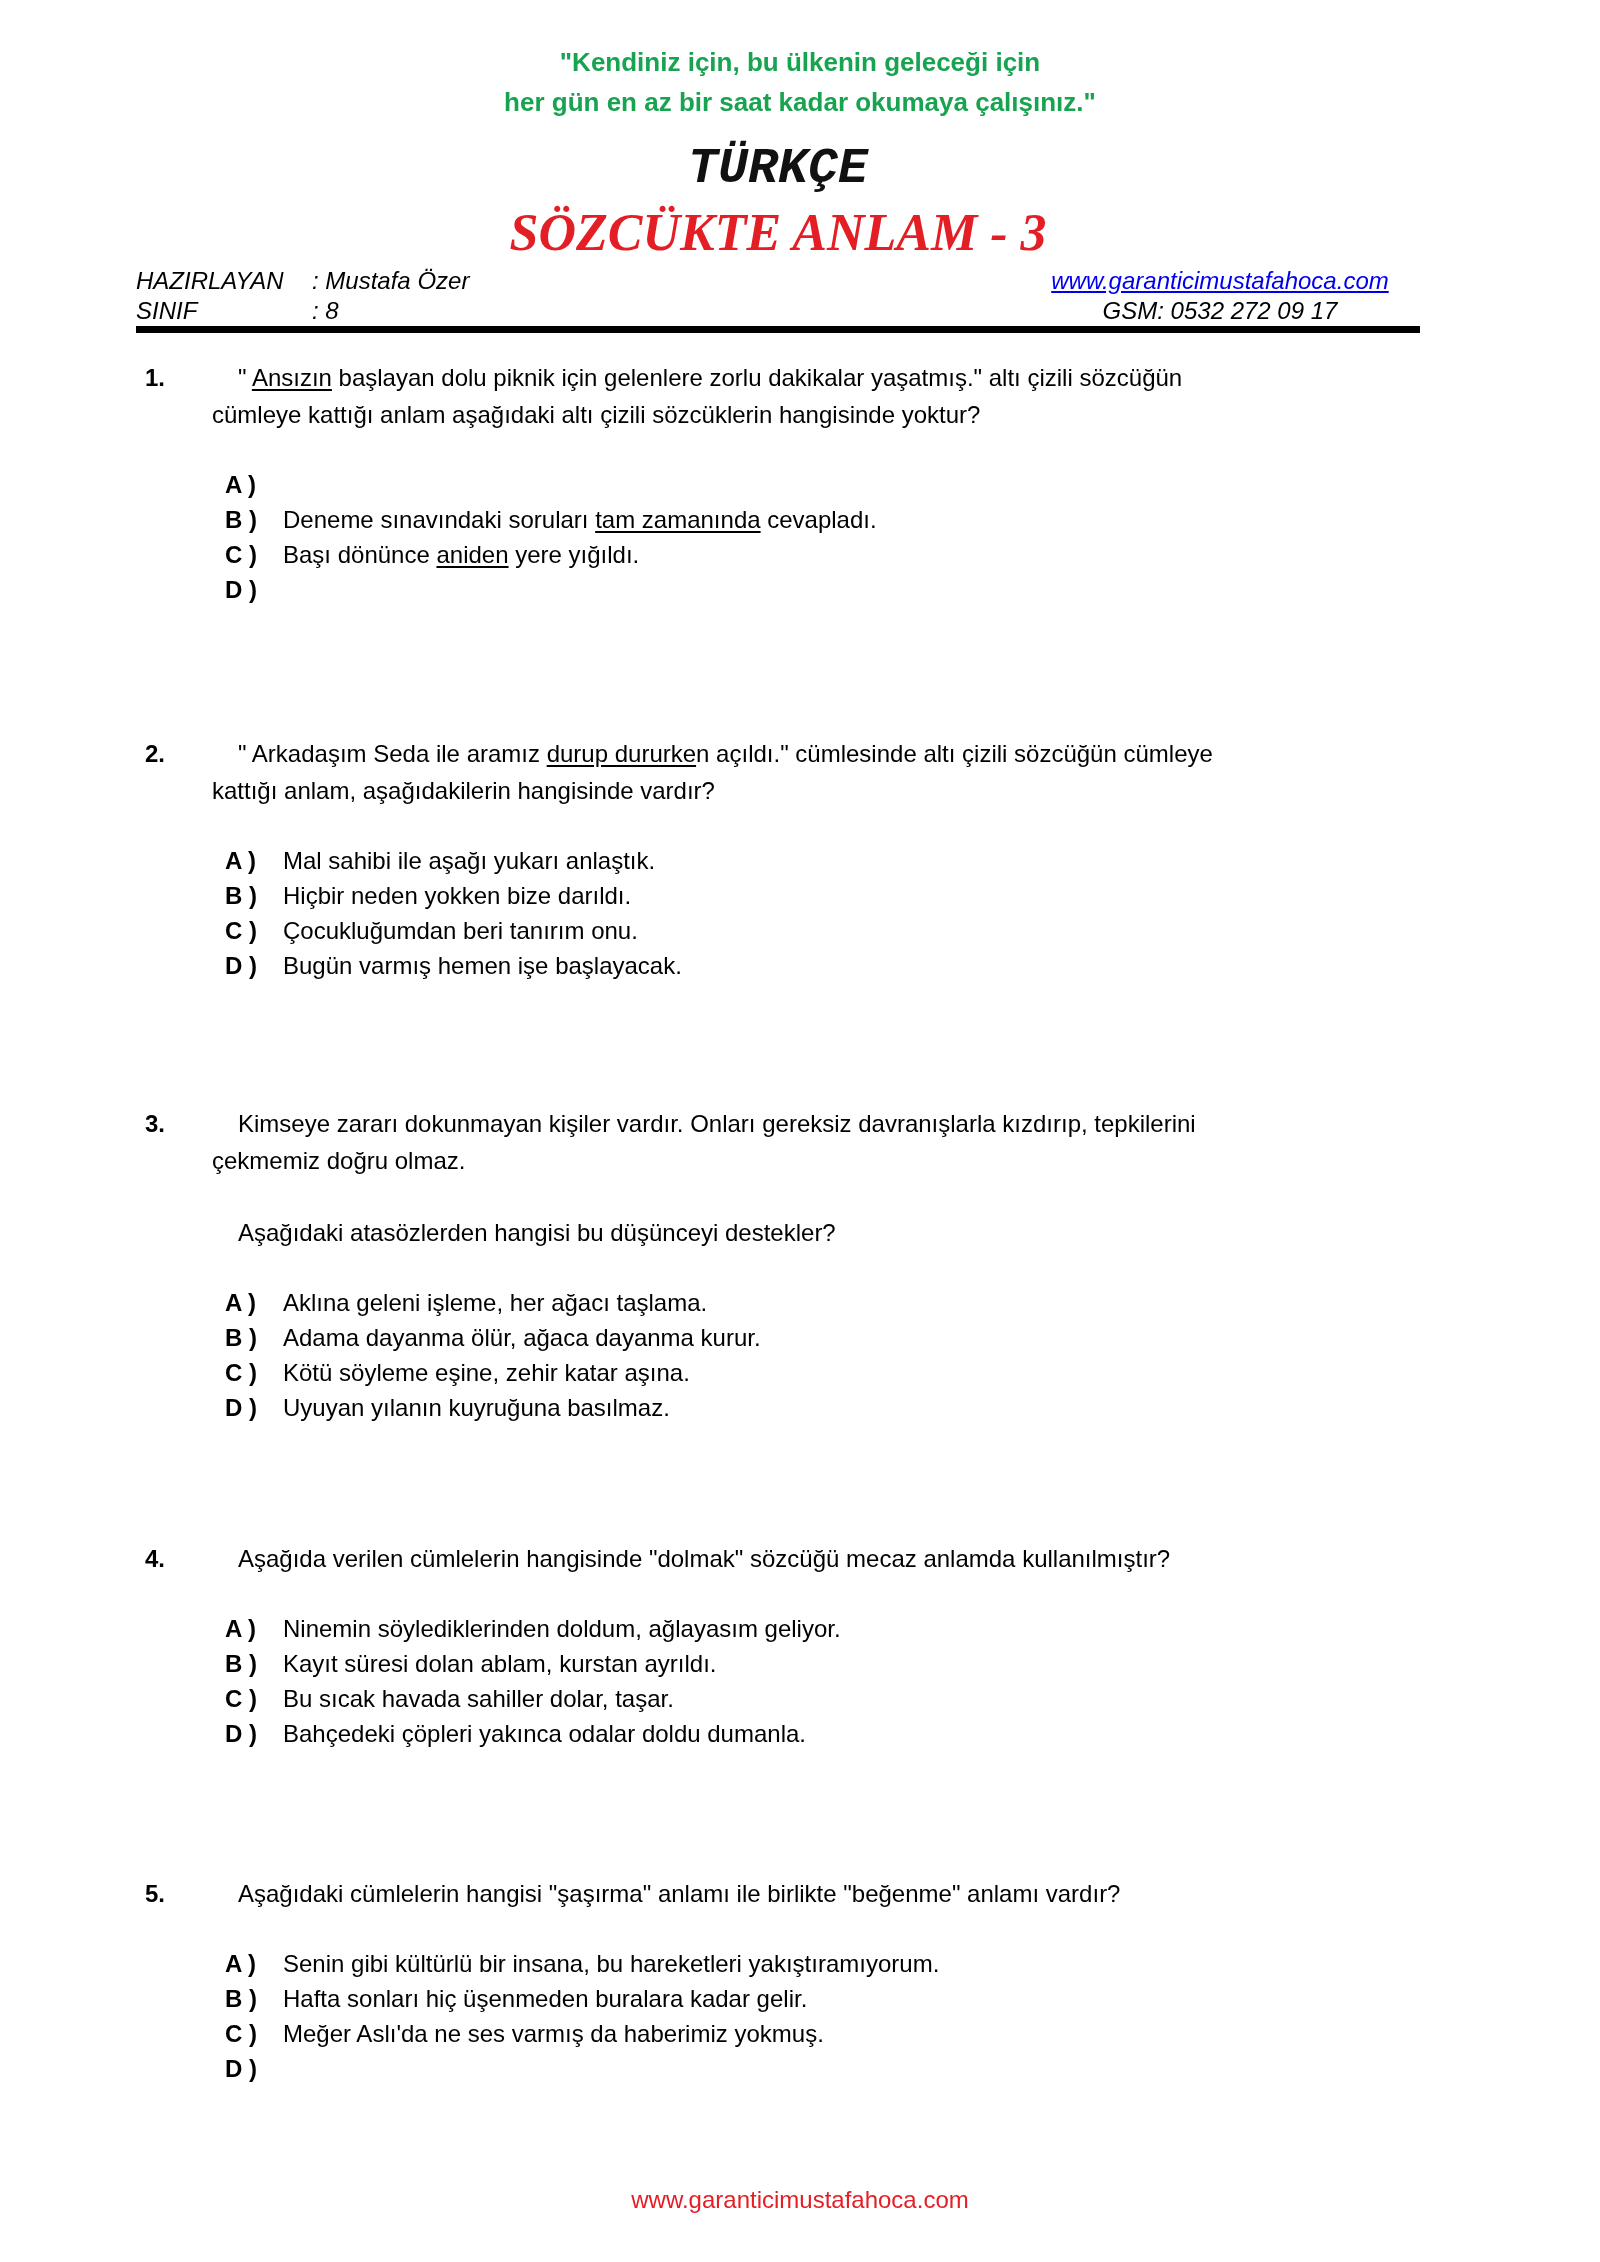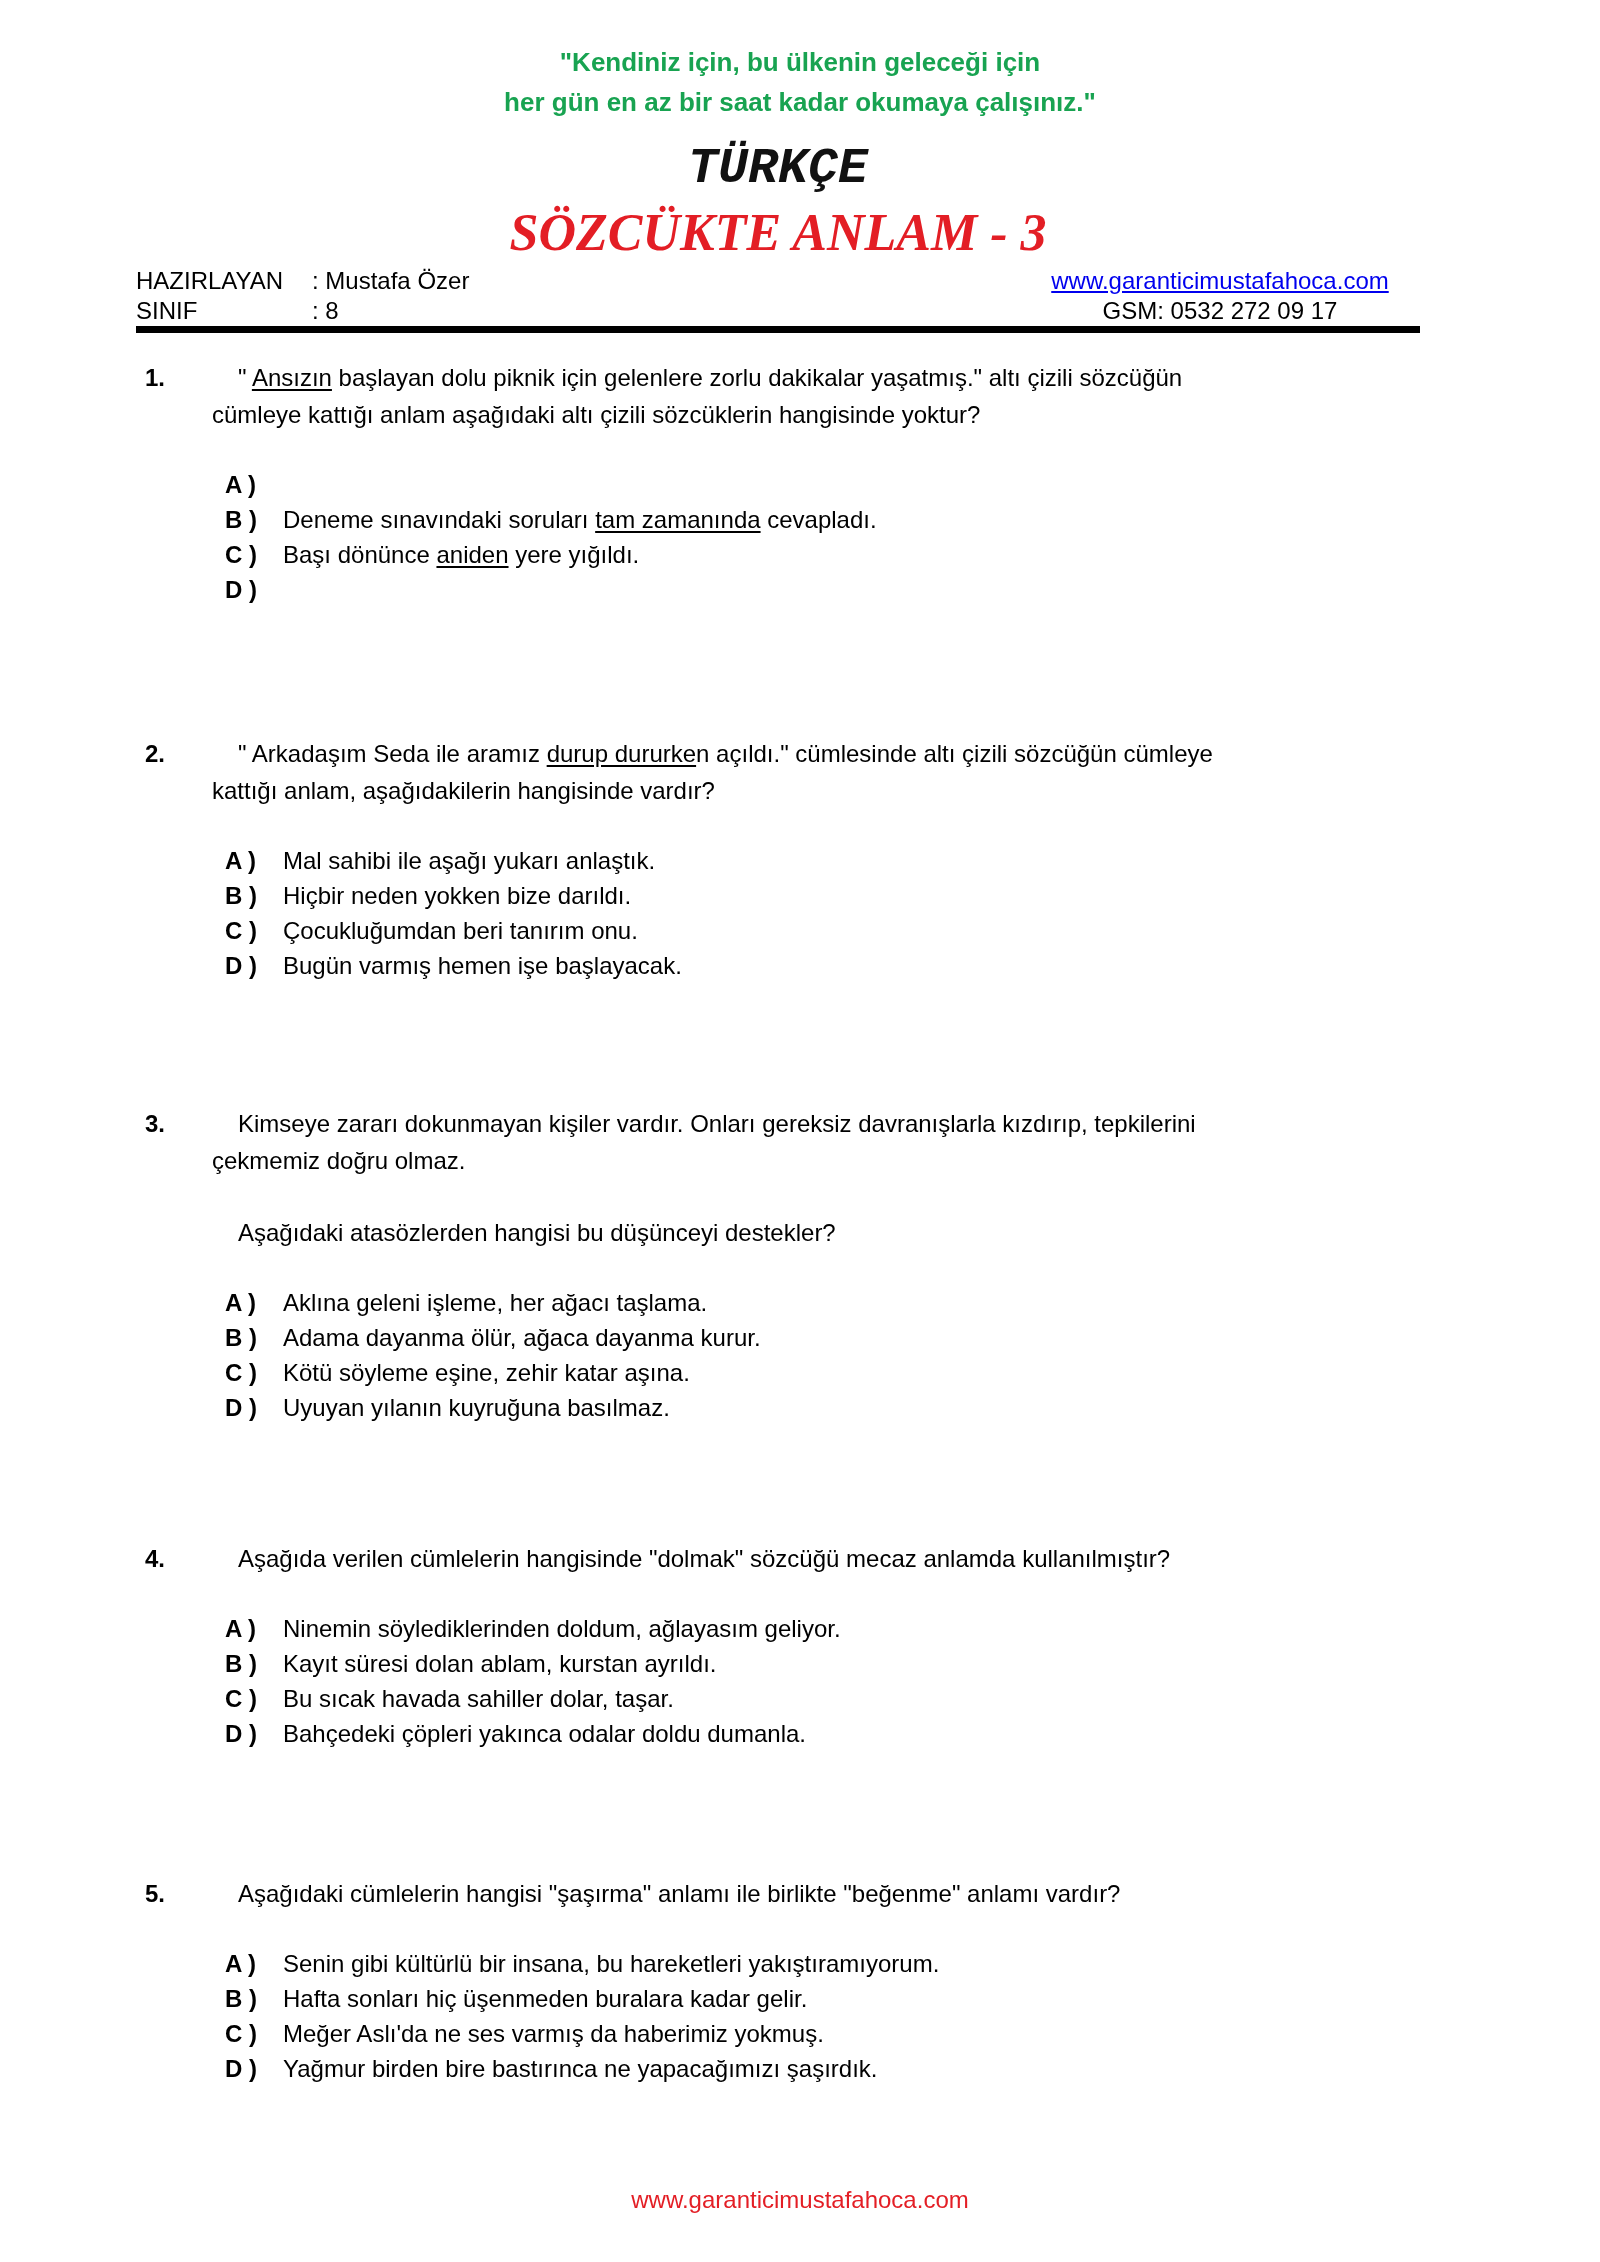--- a/index.html
+++ b/index.html
@@ -41,20 +41,21 @@
     font-size:52px;
     line-height:46px;
     color:var(--red,#e31e25);
   }
   .info {
     margin-top:10px;
     display:flex;
     justify-content:space-between;
     font-size:24px;
     line-height:30px;
+    font-style:italic;
   }
   .info-label { display:inline-block; width:176px; }
   .info-right { width:400px; text-align:center; }
   .site-link {
     color:var(--blue,#0000ee);
     text-decoration:underline;
     cursor:pointer;
   }
   .rule { height:7px; background:#000; margin-top:0; }
   
@@ -230,21 +231,20 @@
           <div class="option">
             <span class="opt-letter">B )</span>
             <span class="opt-text"><span>Hafta sonları hiç üşenmeden buralara kadar gelir.</span></span>
           </div>
           <div class="option">
             <span class="opt-letter">C )</span>
             <span class="opt-text"><span>Meğer Aslı'da ne ses varmış da haberimiz yokmuş.</span></span>
           </div>
           <div class="option">
             <span class="opt-letter">D )</span>
-            <span class="opt-text"><span>Yağmur birden bire bastırınca ne yapacağımızı şaşırdık.</span></span>
           </div>
         </div>
   </section>
     </main>
 
   <div class="footer">
     <span>www.garanticimustafahoca.com</span>
   </div>
 
 </div>

